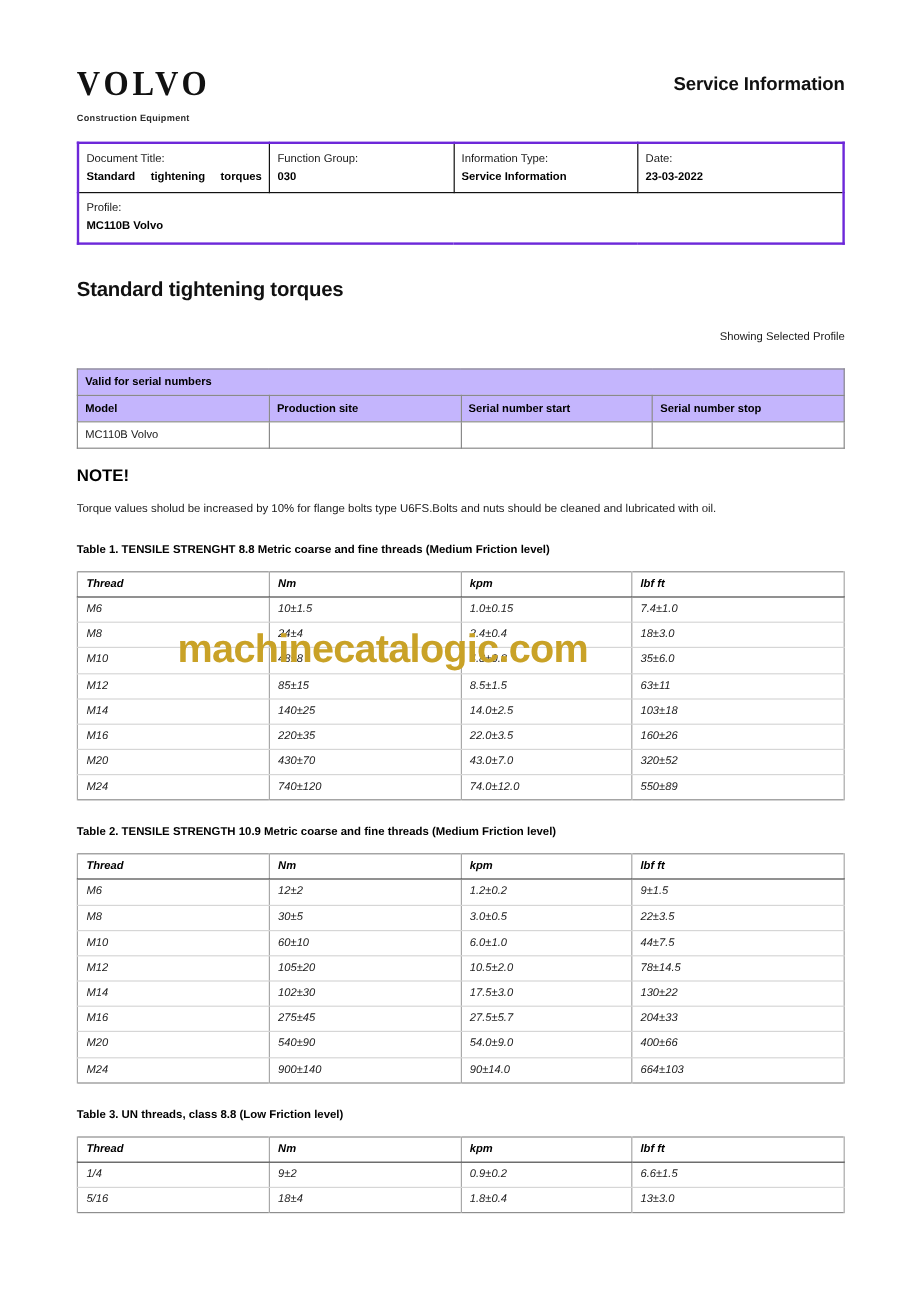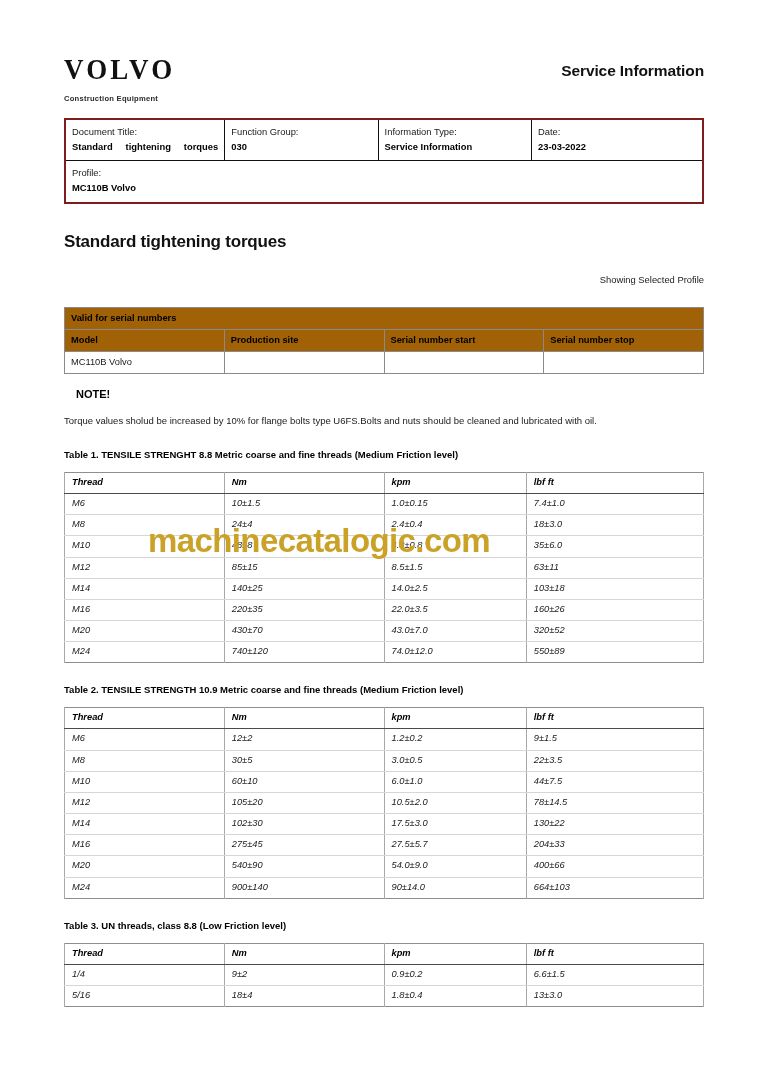--- a/index.html
+++ b/index.html
@@ -69,21 +69,21 @@
     color: #111111;
   }
 
   
   table {
     border-collapse: collapse;
     width: 100%;
     table-layout: fixed;
   }
   .docinfo {
-    border: 2px solid #7f1d1d;
+    border: 2px solid #6d28d9;
   }
   .docinfo td {
     border: 1px solid #111111;
     padding: 5px 6px 7px 6px;
     vertical-align: top;
     font-size: 9.4px;
     line-height: 1.45;
   }
   .docinfo .lbl {
     display: block;
@@ -125,41 +125,41 @@
   }
   .serial td, .serial th {
     border: 1px solid #8a8a8a;
     padding: 4px 6px 5px 6px;
     font-size: 9.3px;
     text-align: left;
     vertical-align: middle;
     height: 12px;
   }
   .serial .band {
-    background: #a16207;
+    background: #c4b5fd;
     font-weight: bold;
     color: #000000;
   }
   .serial .body-cell {
     background: #ffffff;
     font-weight: normal;
   }
 
   
   p.body {
     margin: 17px 0 0 0;
     font-size: 9.5px;
     line-height: 1.62;
     text-align: justify;
     color: #1a1a1a;
   }
   p.body.tight { margin-top: 13px; }
   .note-label {
-    margin: 14px 0 0 12px;
-    font-size: 11px;
+    margin: 14px 0 0 0;
+    font-size: 14px;
     font-weight: bold;
     color: #000000;
   }
 
   
   .table-caption {
     margin: 21px 0 0 0;
     font-size: 9.5px;
     font-weight: bold;
     color: #000000;

